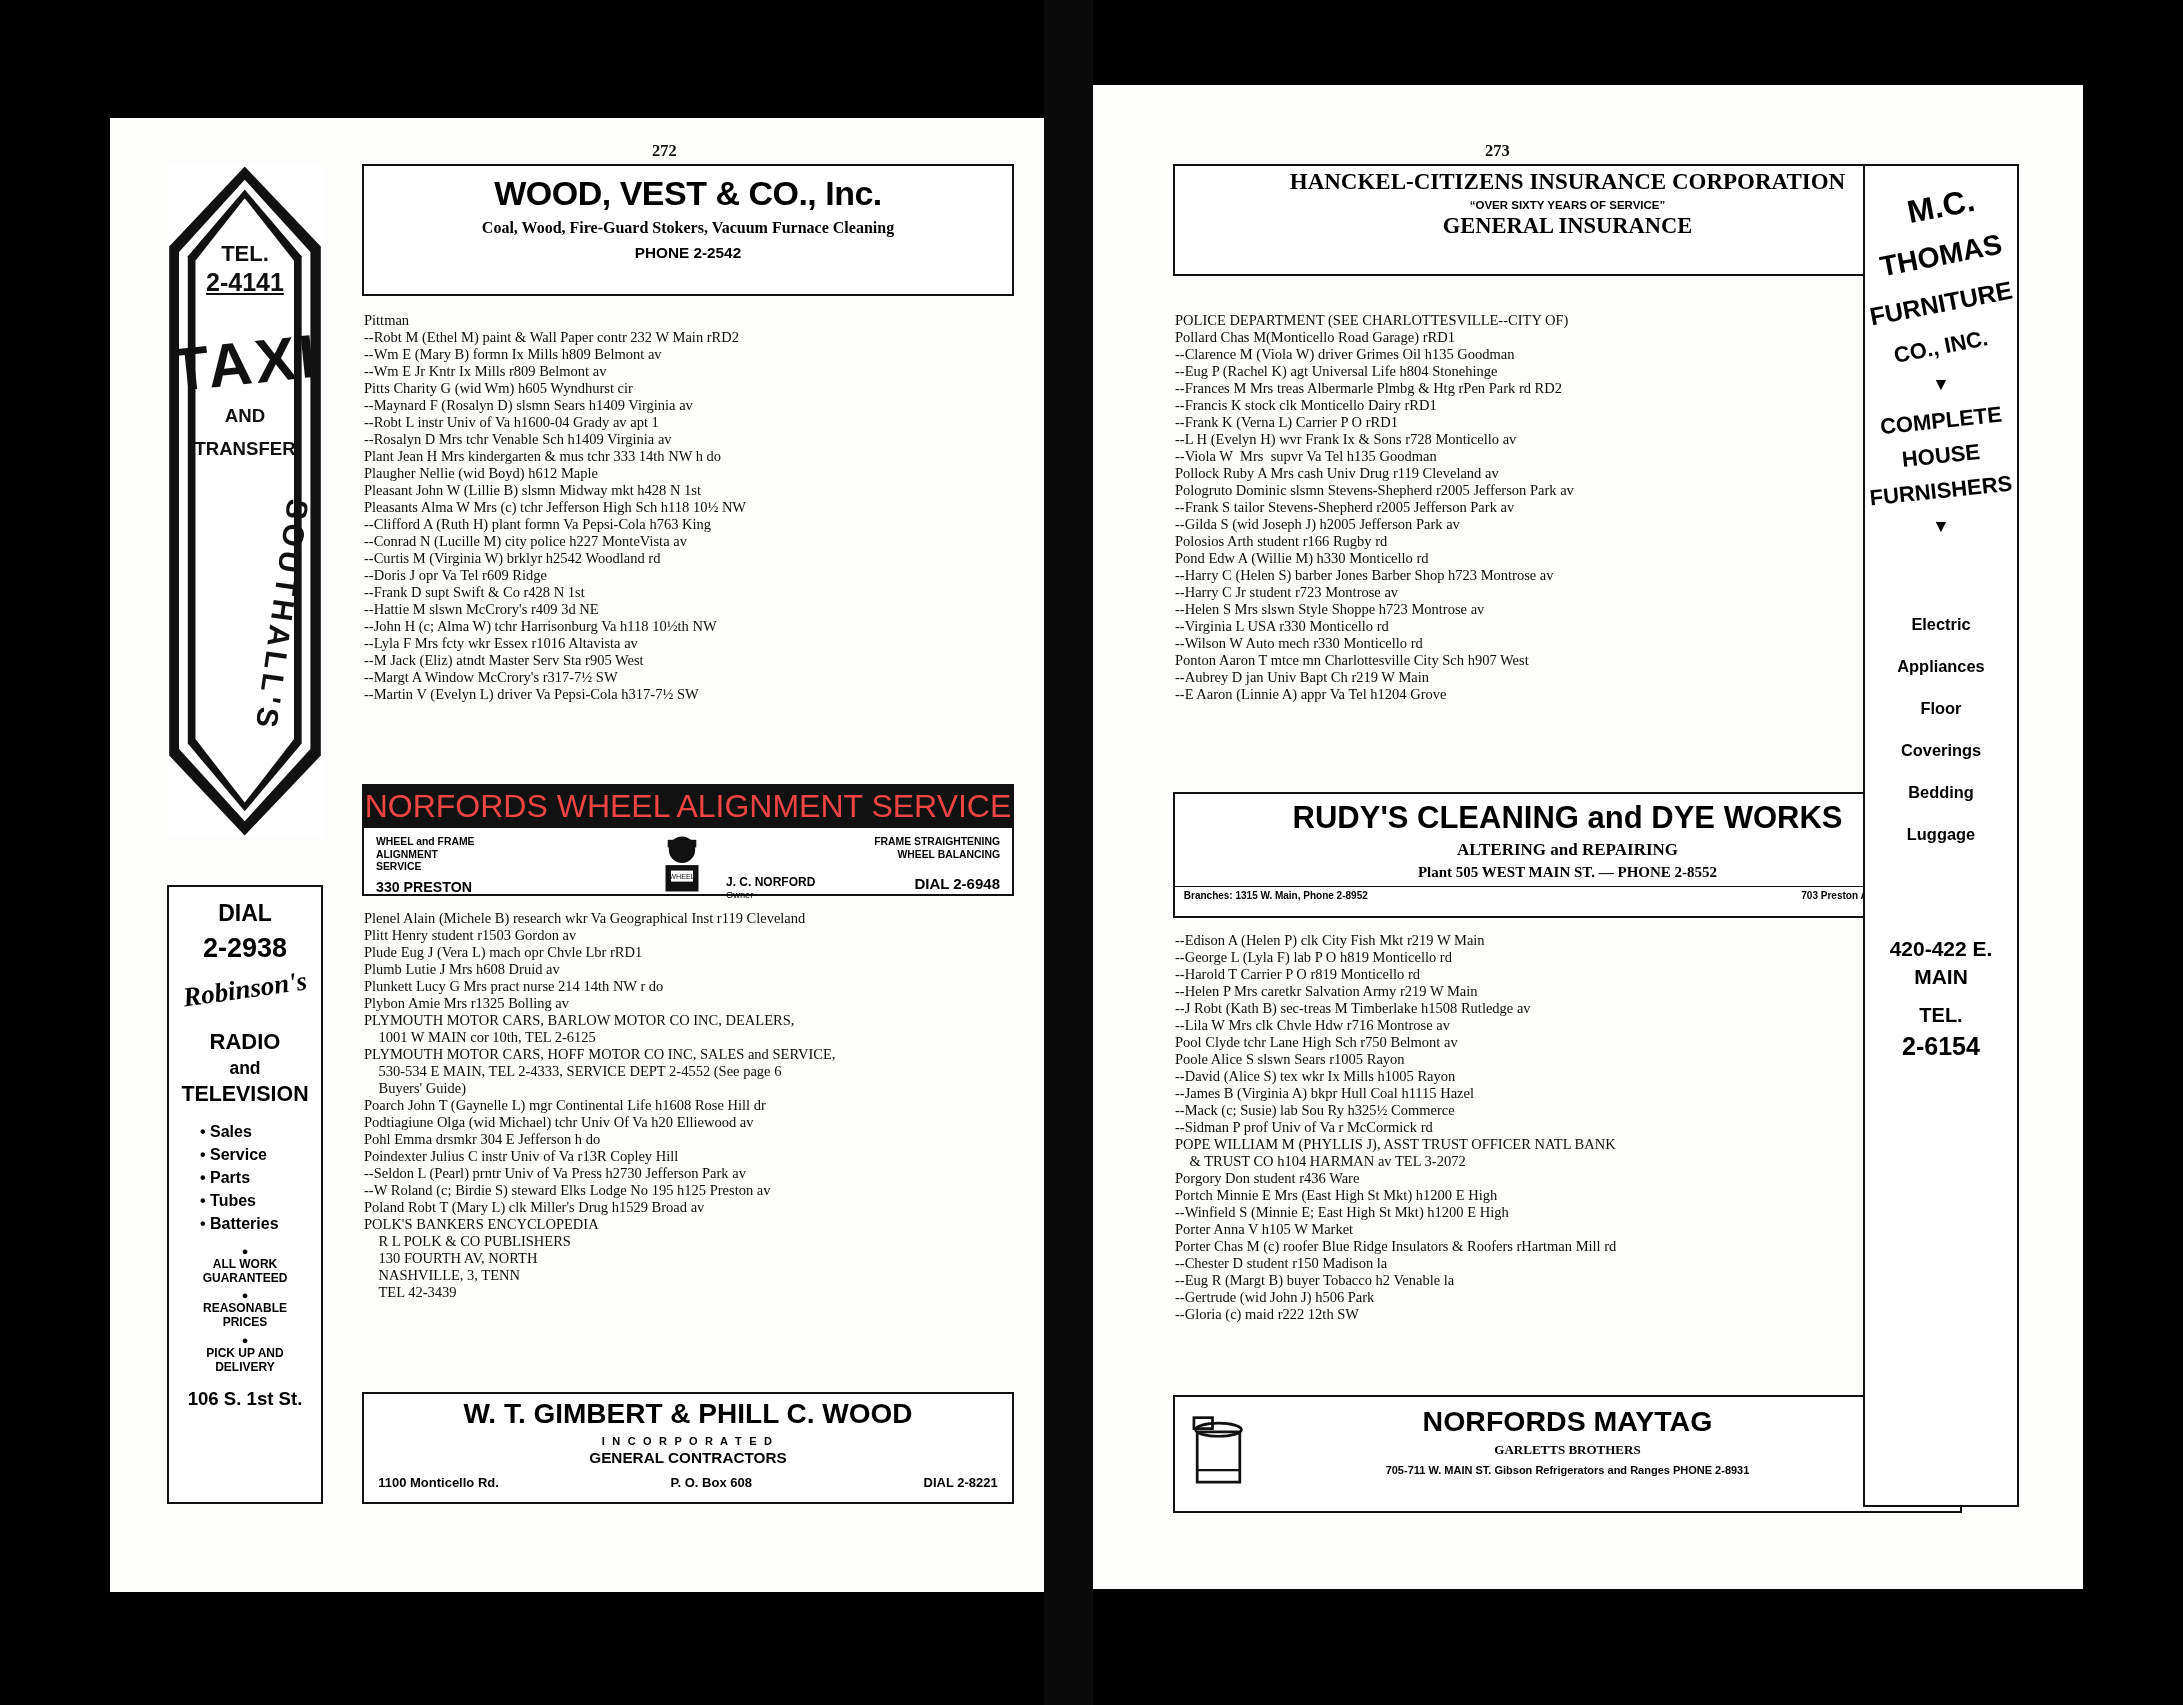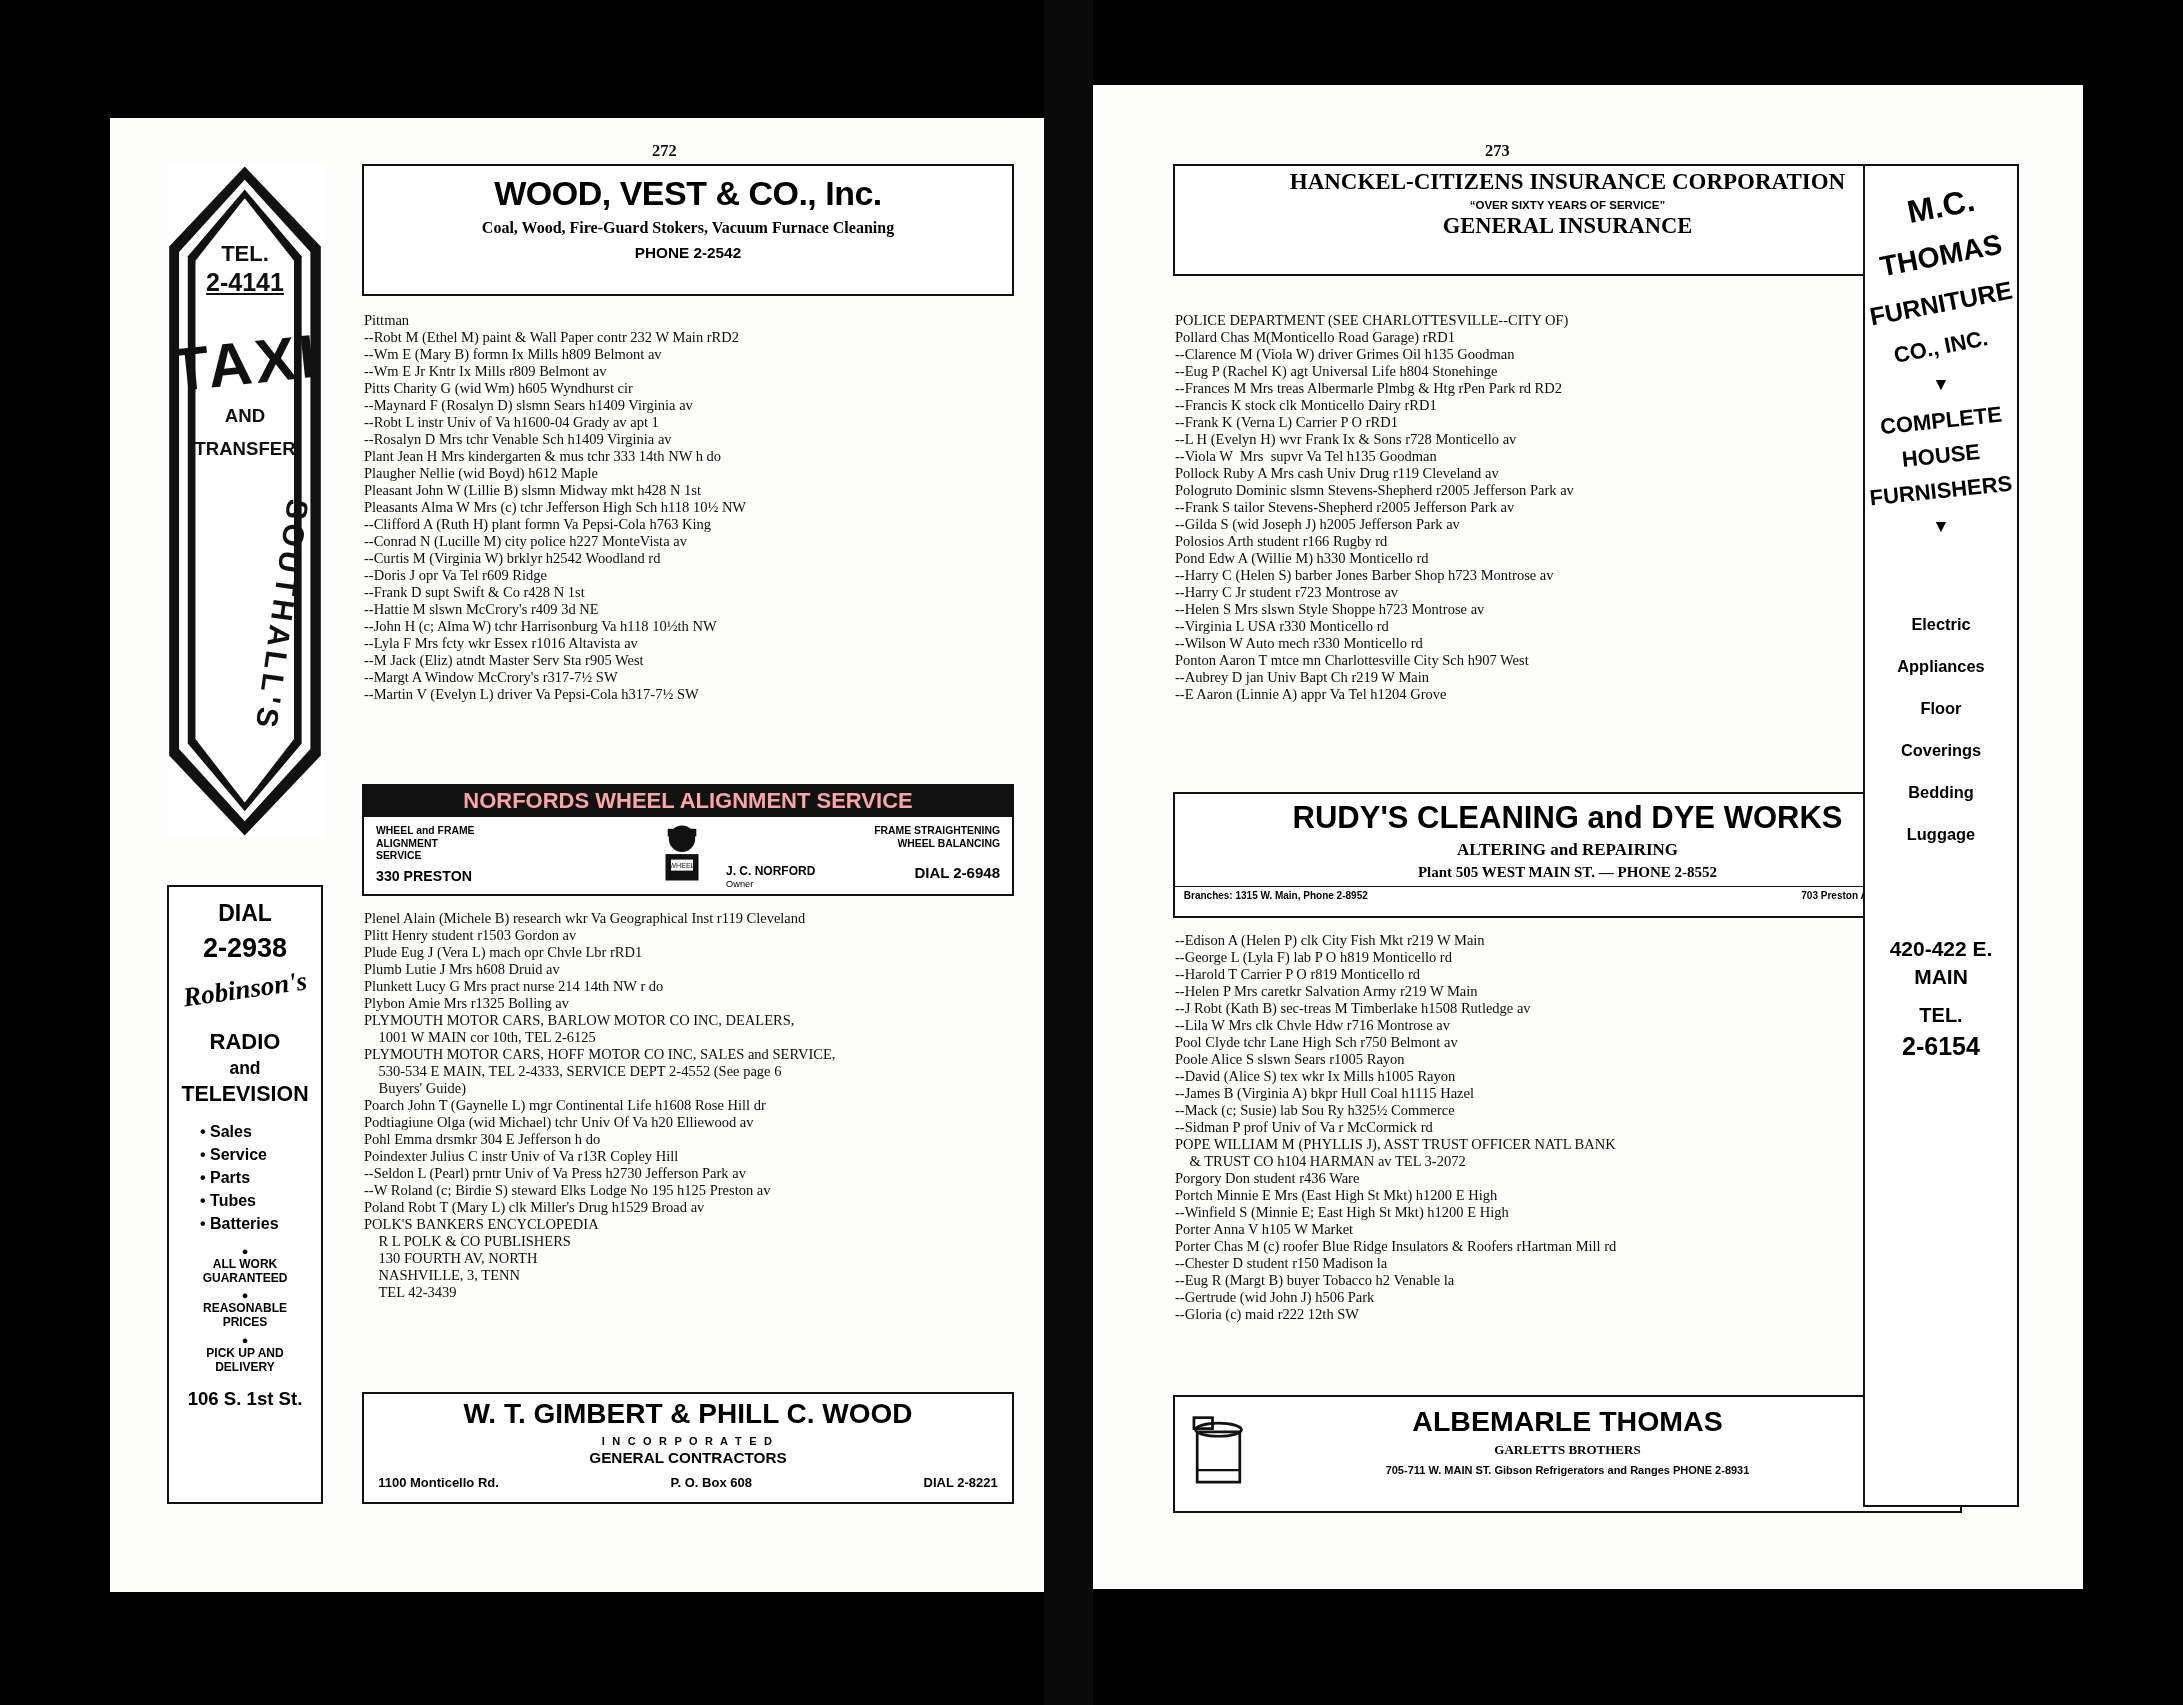--- a/index.html
+++ b/index.html
@@ -14,21 +14,21 @@
   .listing{font-family:"Liberation Serif",serif;font-size:14.5px;line-height:17px;white-space:pre-wrap;}
   .box{position:absolute;border:2.2px solid #111;background:#fff;box-sizing:border-box;}
   .ctr{text-align:center;}
   
   #ad-woodvest{left:362px;top:164px;width:652px;height:132px;}
   #ad-woodvest .t1{font-family:"Liberation Sans",sans-serif;font-weight:bold;font-size:34px;letter-spacing:-0.5px;margin-top:7.7px;}
   #ad-woodvest .t2{font-family:"Liberation Serif",serif;font-weight:bold;font-size:16px;margin-top:6.6px;}
   #ad-woodvest .t3{font-family:"Liberation Sans",sans-serif;font-weight:bold;font-size:15.3px;margin-top:6.6px;}
   
   #ad-norford{left:362px;top:784px;width:652px;height:112px;}
-  #ad-norford .title{font-family:"Liberation Sans",sans-serif;font-weight:bold;font-size:22px;background:#111;color:#fca5a5;padding:2.2px 0 3.3px 0;letter-spacing:0px;}
+  #ad-norford .title{font-family:"Liberation Sans",sans-serif;font-weight:normal;font-size:32px;background:#111;color:#ef4444;padding:2.2px 0 3.3px 0;letter-spacing:0px;}
   #ad-norford .small{font-family:"Liberation Sans",sans-serif;font-weight:bold;font-size:10.4px;line-height:12.6px;}
   
   #ad-gimbert{left:362px;top:1392px;width:652px;height:112px;}
   #ad-gimbert .title{font-family:"Liberation Sans",sans-serif;font-weight:bold;font-size:28px;margin-top:4.4px;}
   #ad-gimbert .sub1{font-family:"Liberation Sans",sans-serif;font-weight:bold;font-size:11px;letter-spacing:2.2px;margin-top:4.4px;}
   #ad-gimbert .sub2{font-family:"Liberation Sans",sans-serif;font-weight:bold;font-size:15.3px;margin-top:2.2px;}
   #ad-gimbert .row{display:flex;justify-content:space-between;font-family:"Liberation Sans",sans-serif;font-weight:bold;font-size:13px;padding:7.7px 14.2px 0 14.2px;}
   
   #ad-taxi{left:167px;top:164px;width:156px;height:674px;background:#fff;}
   #ad-robinson{left:167px;top:885px;width:156px;height:619px;background:#fff;}
@@ -262,21 +262,21 @@
 --Gertrude (wid John J) h506 Park
 --Gloria (c) maid r222 12th SW</div>
 
   <div id="ad-maytag" class="box ctr">
     <svg width="71" height="82" viewBox="0 0 130 150" style="position:absolute;left:7.7px;top:13px;">
       <rect x="26" y="40" width="78" height="92" fill="none" stroke="#111" stroke-width="5"></rect>
       <ellipse cx="65" cy="36" rx="42" ry="12" fill="none" stroke="#111" stroke-width="5"></ellipse>
       <rect x="20" y="14" width="34" height="20" fill="none" stroke="#111" stroke-width="5"></rect>
       <line x1="26" y1="110" x2="104" y2="110" stroke="#111" stroke-width="4"></line>
     </svg>
-    <div class="t1">ALBEMARLE THOMAS</div>
+    <div class="t1">NORFORDS MAYTAG</div>
     <div class="t2">GARLETTS BROTHERS</div>
     <div class="t4">705-711 W. MAIN ST. Gibson Refrigerators and Ranges  PHONE 2-8931</div>
   </div>
 
   <div id="ad-mcthomas" class="box">
     <div class="rail-text" style="margin-top:22px;font-size:32px;transform:rotate(-11deg);">M.C.</div>
     <div class="rail-text" style="margin-top:14.2px;font-size:28.5px;transform:rotate(-11deg);">THOMAS</div>
     <div class="rail-text" style="margin-top:16.4px;font-size:25px;transform:rotate(-11deg);">FURNITURE</div>
     <div class="rail-text" style="margin-top:16.4px;font-size:22px;transform:rotate(-11deg);">CO., INC.</div>
     <div class="rail-text" style="margin-top:14.2px;font-size:17.5px;">▼</div>

